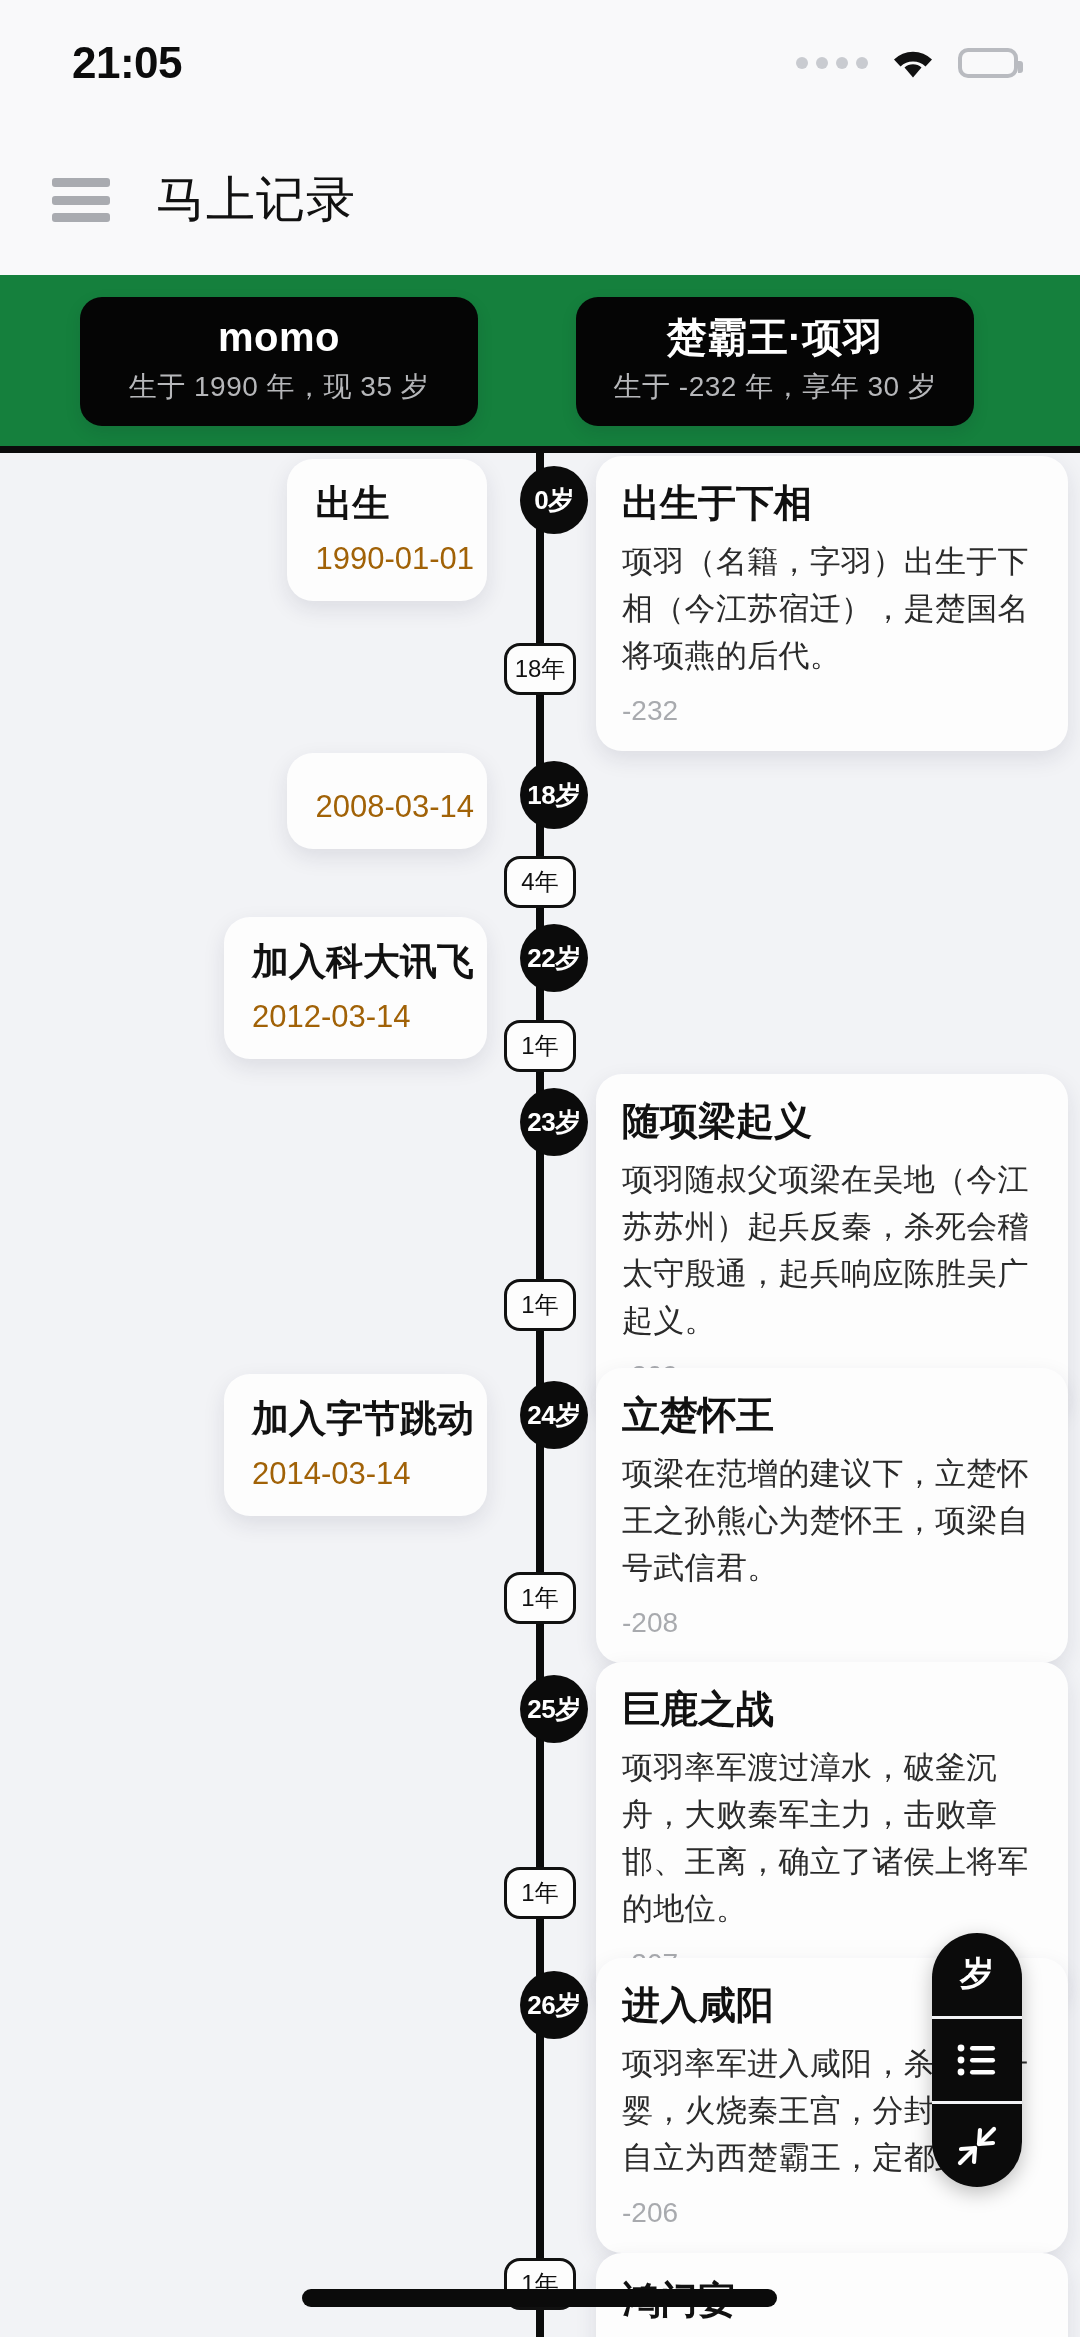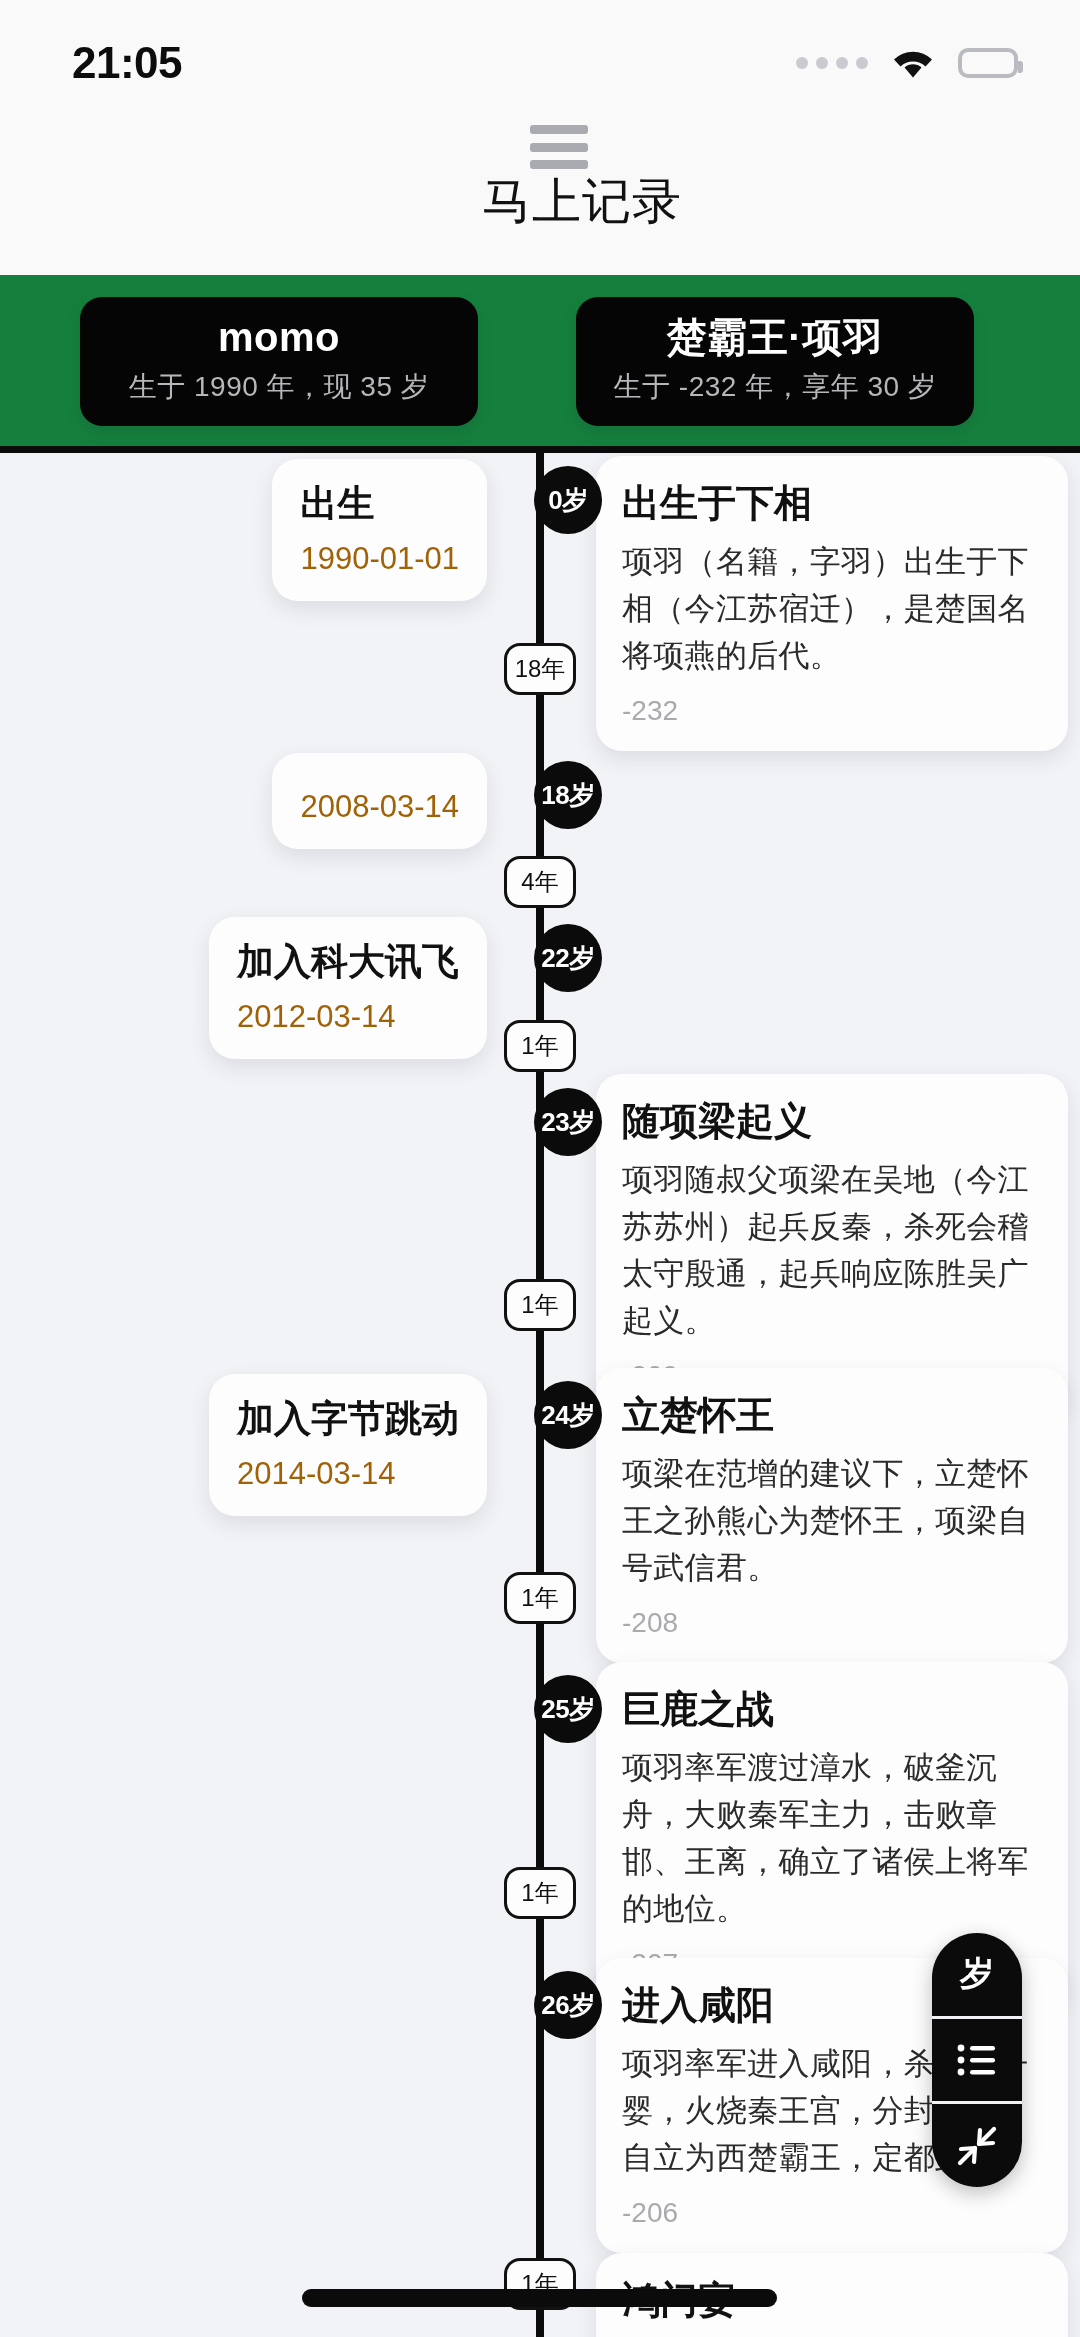--- a/index.html
+++ b/index.html
@@ -23,21 +23,21 @@
   .sig-dots{ display:flex; align-items:center; gap:8px; }
   .sig-dots i{ width:12px; height:12px; border-radius:50%; background:#c9cbd0; display:block; }
   .wifi{ width:46px; height:34px; position:relative; }
   .batt{ width:60px; height:30px; border:4px solid #b9bbc0; border-radius:10px; position:relative; padding:3px; }
   .batt .fill{ width:45%; height:100%; background:#111; border-radius:4px; }
   .batt:after{ content:""; position:absolute; right:-9px; top:9px; width:5px; height:12px; background:#b9bbc0; border-radius:0 3px 3px 0; }
 
   
   .navbar{
     position:absolute; left:0; top:125px; width:1080px; height:150px;
-    background:#f9f9fa; display:flex; align-items:center; padding-left:38px;flex-direction:column;
+    background:#f9f9fa; display:flex; align-items:center; padding-left:52px;
   }
   .hamburger{ width:58px; height:44px; display:flex; flex-direction:column; justify-content:space-between; cursor:pointer; }
   .hamburger span{ display:block; height:9px; border-radius:3px; background:#a9abb0; }
   .nav-title{ margin-left:46px; font-size:49px; color:#111; letter-spacing:1px; }
 
   
   .persons{
     position:absolute; left:0; top:275px; width:1080px; height:173px;
     background:#15803d;
     display:flex; align-items:center; justify-content:flex-start; gap:98px;
@@ -52,21 +52,21 @@
   .person-name{ font-size:40px; font-weight:700; line-height:1.22; letter-spacing:.5px; }
   .person-sub{ font-size:28px; color:#b6b7ba; margin-top:6px; letter-spacing:.5px; }
 
   .divider{ position:absolute; left:0; top:446px; width:1080px; height:7px; background:#0b0b0b; }
 
   
   .timeline{ position:absolute; left:0; top:453px; width:1080px; height:1884px; overflow:hidden; }
   .spine{ position:absolute; left:536px; top:0; width:8px; height:1884px; background:#0b0b0b; }
 
   .node{
-    position:absolute; left:534px; width:68px; height:68px; border-radius:50%;
+    position:absolute; left:520px; width:68px; height:68px; border-radius:50%;
     background:#0b0b0b; color:#fff; display:flex; align-items:center; justify-content:center;
     font-size:26px; font-weight:700; letter-spacing:-.5px; z-index:4;
   }
   .gap{
     position:absolute; left:504px; width:72px; height:52px; border-radius:16px;
     background:#fdfdfd; border:3px solid #111; display:flex; align-items:center; justify-content:center;
     font-size:24px; color:#111; z-index:4;
   }
 
   .card-right{
@@ -76,21 +76,21 @@
     padding:24px 26px 24px 26px; z-index:2;
   }
   .card-right .ttl{ font-size:38px; font-weight:700; color:#111; line-height:1.25; }
   .card-right .desc{ font-size:31px; color:#2b2b2b; line-height:1.52; margin-top:10px; letter-spacing:.3px; }
   .card-right .yr{ font-size:28px; color:#a8aaae; margin-top:16px; }
 
   .card-left{
     position:absolute; right:593px;
     background:#fdfdfd; border-radius:26px;
     box-shadow:0 8px 22px rgba(25,30,55,.10);
-    padding:22px 28px 24px 28px; z-index:2; white-space:nowrap;
+    padding:22px 13px 24px 28px; z-index:2; white-space:nowrap;
   }
   .card-left .ttl{ font-size:37px; font-weight:600; color:#111; line-height:1.25; }
   .card-left .yr{ font-size:31px; color:#a16207; margin-top:14px; }
 
   
   .fab{
     position:absolute; left:932px; top:1933px; width:90px; height:254px;
     background:#0b0b0b; border-radius:45px; z-index:9;
     display:flex; flex-direction:column; align-items:stretch;
     box-shadow:0 6px 20px rgba(0,0,0,.25); overflow:hidden;

